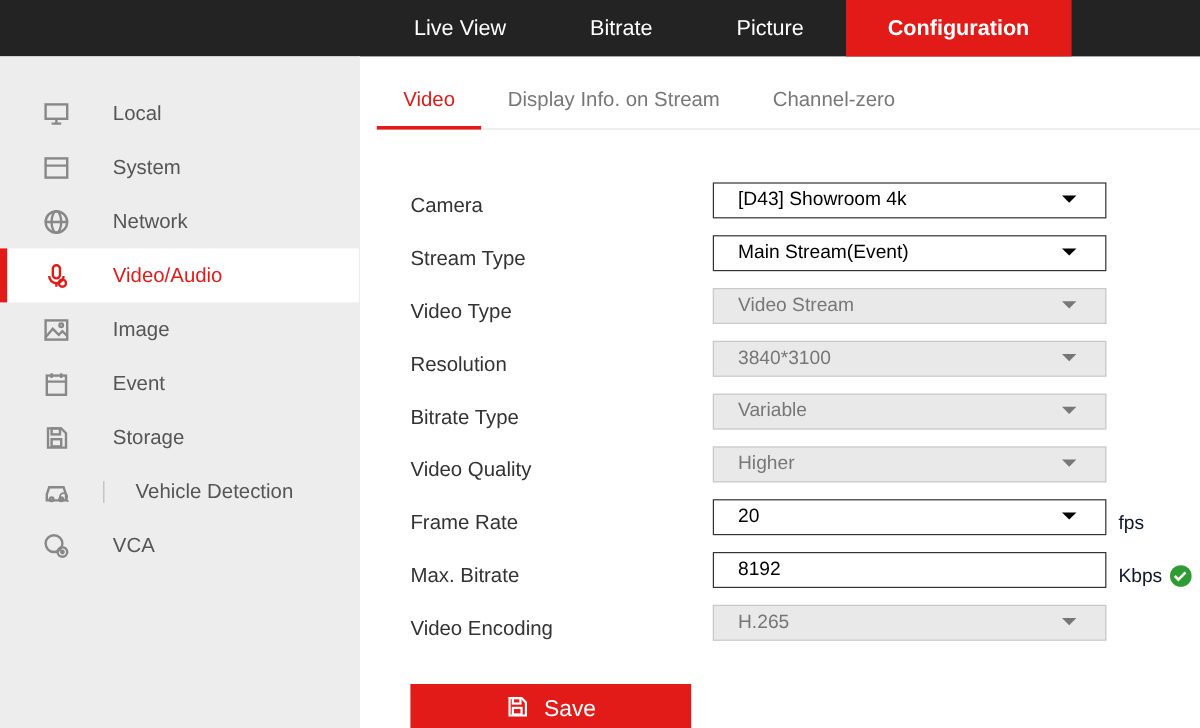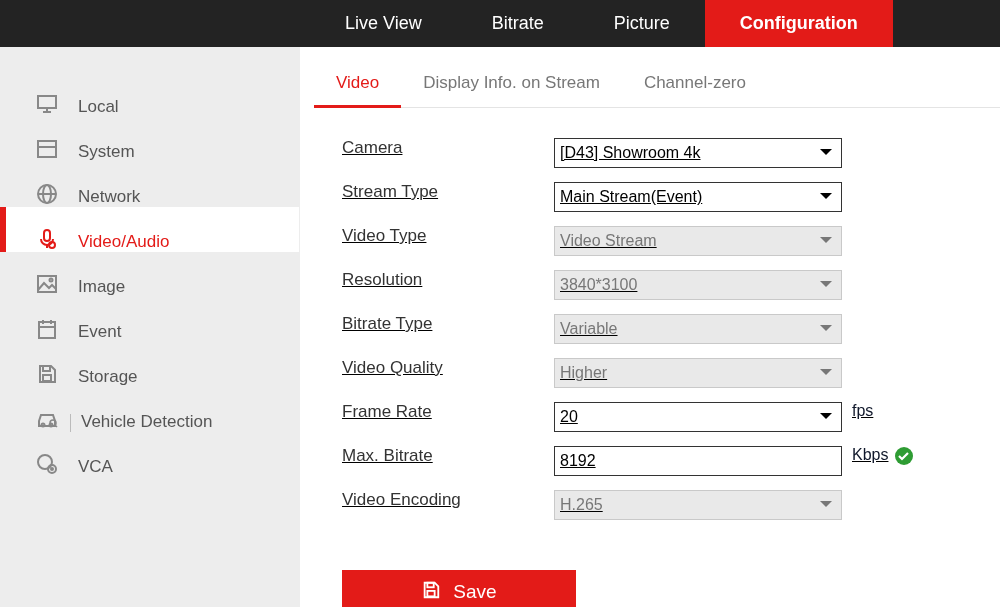--- a/index.html
+++ b/index.html
@@ -7,38 +7,38 @@
 
   
   .topnav { height: 47px; background: #232323; display: flex; align-items: center; }
   .topnav-spacer { width: 310px; }
   .topnav-item { color: #fff; font-size: 18px; line-height: 47px; padding: 0 35px; cursor: pointer; }
   .topnav-item.active { background: #e31b18; font-weight: bold; }
 
   
   .main { display: flex; height: 560px; }
   .sidebar { width: 300px; background: #ededed; border-right: 1px solid #ededed; padding-top: 25px; }
-  .side-item { display: flex; align-items: flex-end; height: 45px; padding-left: 34px; font-size: 17px; color: #555; cursor: pointer; position: relative; }
+  .side-item { display: flex; align-items: center; height: 45px; padding-left: 34px; font-size: 17px; color: #555; cursor: pointer; position: relative; gap: 16px; }
   .side-item.active { background: #fff; color: #e31b18; }
   .side-item.active::before { content: ""; position: absolute; left: 0; top: 0; bottom: 0; width: 6px; background: #e31b18; }
   .side-icon { width: 26px; height: 26px; display: inline-flex; align-items: center; justify-content: center; margin-right: 18px; }
   .side-icon svg { stroke: #888; fill: none; }
   .side-item.active .side-icon svg { stroke: #e31b18; fill: none; }
   .side-divider { display:inline-block; width:1px; height:18px; background:#bbb; margin-right:10px; margin-left:-8px; }
 
   
   .content { flex: 1; padding: 18px 0 0 14px; position: relative; }
   .tabs { display: flex; border-bottom: 1px solid #e4e4e4; }
   .tab { padding: 8px 22px 12px 22px; font-size: 17px; color: #777; cursor: pointer; }
   .tab.active { color: #e31b18; border-bottom: 3px solid #e31b18; margin-bottom: -1px; }
 
   .form { padding: 30px 0 0 28px; }
-  .row { display: flex; align-items: flex-start; height: 44px; text-decoration: underline; }
+  .row { display: flex; align-items: flex-end; height: 44px; }
   .row-label { width: 212px; font-size: 17px; color: #333; }
-  .select-wrap, .input-wrap { width: 288px; height: 30px; border: 1px solid #333; background: #fff; display: flex; align-items: center; padding: 0 5px; font-size: 16px; position: relative; }
+  .select-wrap, .input-wrap { width: 328px; height: 30px; border: 1px solid #333; background: #fff; display: flex; align-items: center; padding: 0 20px; font-size: 16px; position: relative; margin-left: 40px; }
   .select-wrap.disabled { background: #e9e9e9; border-color: #c9c9c9; color: #777; }
   .select-wrap .sel-text { flex: 1; white-space: nowrap; overflow: hidden; }
   .chevron { width: 18px; height: 18px; }
   .chevron svg { width: 16px; height: 16px; }
   .input-wrap input { border: none; outline: none; width: 100%; font-size: 16px; background: transparent; }
   .unit { margin-left: 10px; font-size: 16px; color: #0f172a; }
   .valid-badge { width: 20px; height: 20px; margin-left: 6px; }
   .valid-badge svg circle { fill: #2e9c33; }
   .valid-badge svg path { stroke: #fff; stroke-width: 2.2; fill: none; }
 

